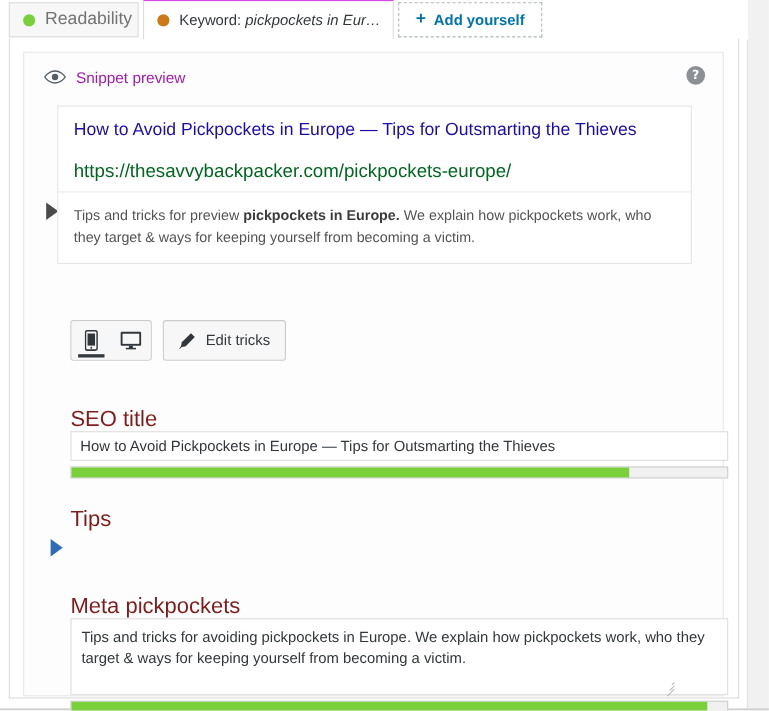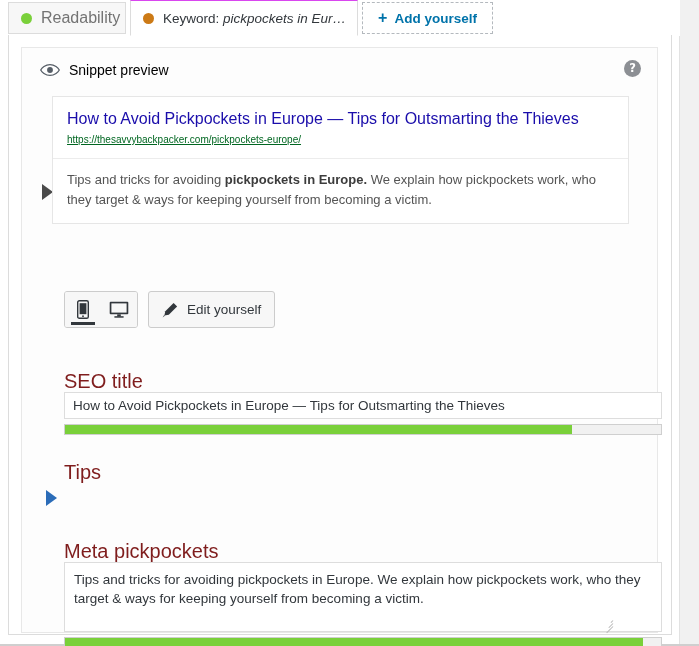--- a/index.html
+++ b/index.html
@@ -145,21 +145,21 @@
     display: flex;
     align-items: center;
   }
   .eye-icon {
     width: 20px; height: 14px;
     margin-right: 9px;
     display: block;
   }
   .preview-title {
     font-size: 14px;
-    color: #000000;
+    color: #a21caf;
   }
   .help-icon {
     position: absolute;
     right: 16px;
     top: 12px;
     width: 17px; height: 17px;
     border-radius: 50%;
     background: #8c8f94;
     color: #ffffff;
     font-size: 11.5px;
@@ -187,25 +187,24 @@
   .snippet-link {
     color: #1a0dab;
     font-size: 16px;
     line-height: 20px;
     font-family: "Liberation Sans", sans-serif;
     display: block;
     cursor: pointer;
   }
   .snippet-url {
     color: #006621;
-    font-size: 10px;
+    font-size: 17px;
     line-height: 18px;
-    margin-top: 2px;
+    margin-top: 18px;
     display: block;
-    text-decoration: underline;
   }
   .snippet-desc {
     padding: 11px 14px 13px 14px;
     font-size: 13px;
     line-height: 20px;
     color: #545454;
   }
   .snippet-desc b { font-weight: bold; color: #3c3c3c; }
 
   
@@ -408,21 +407,21 @@
       <div class="help-icon">?</div>
 
       <div class="caret caret-dark"></div>
       <div class="caret caret-blue"></div>
 
       <div class="snippet-card">
         <div class="snippet-top">
           <span class="snippet-link">How to Avoid Pickpockets in Europe — Tips for Outsmarting the Thieves</span>
           <span class="snippet-url">https://thesavvybackpacker.com/pickpockets-europe/</span>
         </div>
-        <div class="snippet-desc"><span>Tips and tricks for avoiding </span><b>pickpockets in Europe.</b><span> We explain how pickpockets work, who they target &amp; ways for keeping yourself from becoming a victim.</span></div>
+        <div class="snippet-desc"><span>Tips and tricks for preview </span><b>pickpockets in Europe.</b><span> We explain how pickpockets work, who they target &amp; ways for keeping yourself from becoming a victim.</span></div>
       </div>
 
       <div class="btn-row">
         <div class="devicetoggle">
           <div class="devbtn active">
             <svg width="12" height="19" viewBox="0 0 12 19">
               <rect x="0.7" y="0.7" width="10.6" height="17.6" rx="1.6" fill="none" stroke="#32373c" stroke-width="1.4"></rect>
               <rect x="2.6" y="3.2" width="6.8" height="11" fill="#32373c"></rect>
               <circle cx="6" cy="16.2" r="0.9" fill="#32373c"></circle>
             </svg>
@@ -434,21 +433,21 @@
               <rect x="8.2" y="13.3" width="3.6" height="2.3" fill="#32373c"></rect>
               <rect x="5.4" y="15.2" width="9.2" height="1.5" fill="#32373c"></rect>
             </svg>
           </div>
         </div>
         <div class="edit-btn">
           <svg class="pencil" width="16" height="16" viewBox="0 0 16 16">
             <path d="M11.6 0.9l3.5 3.5-8.3 8.3-4.4 0.9 0.9-4.4z" fill="#32373c"></path>
             <path d="M2.2 13.1l-1.6 2.3 2.3-1.6z" fill="#32373c"></path>
           </svg>
-          <span>Edit yourself</span>
+          <span>Edit tricks</span>
         </div>
       </div>
 
       <div class="field-label lbl-seo">SEO title</div>
       <input class="text-input input-seo" type="text" value="How to Avoid Pickpockets in Europe — Tips for Outsmarting the Thieves" style="">
       <div class="progress prog-seo">
         <span style="width: 85%; background: rgb(122, 208, 58);"></span>
       </div>
 
       <div class="field-label lbl-slug">Tips</div>

